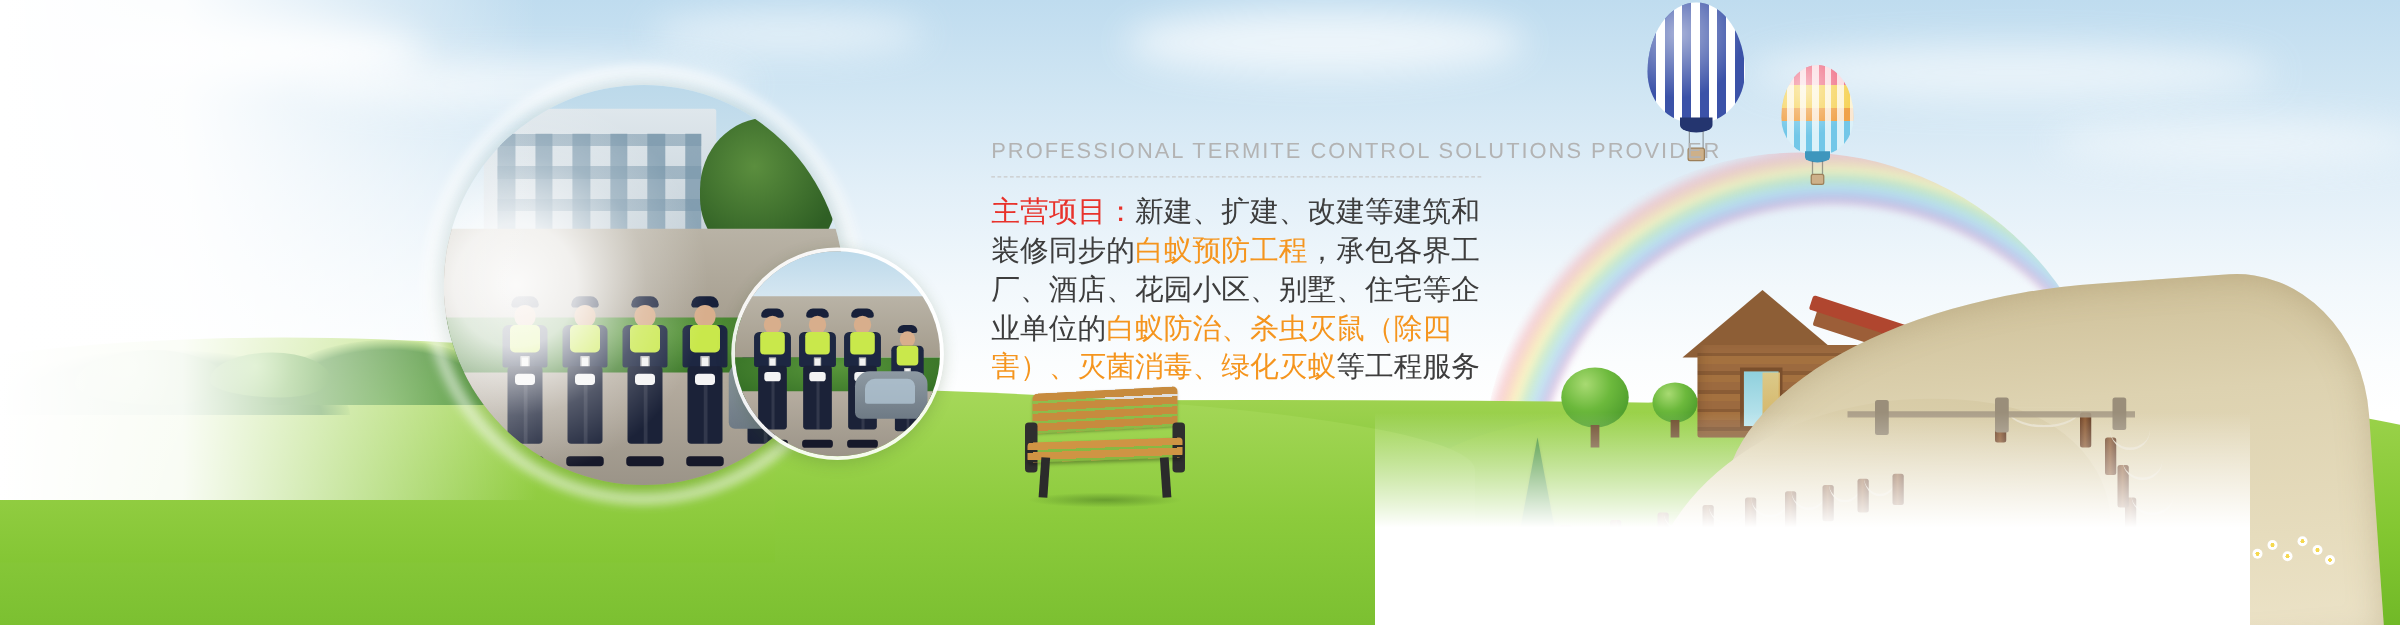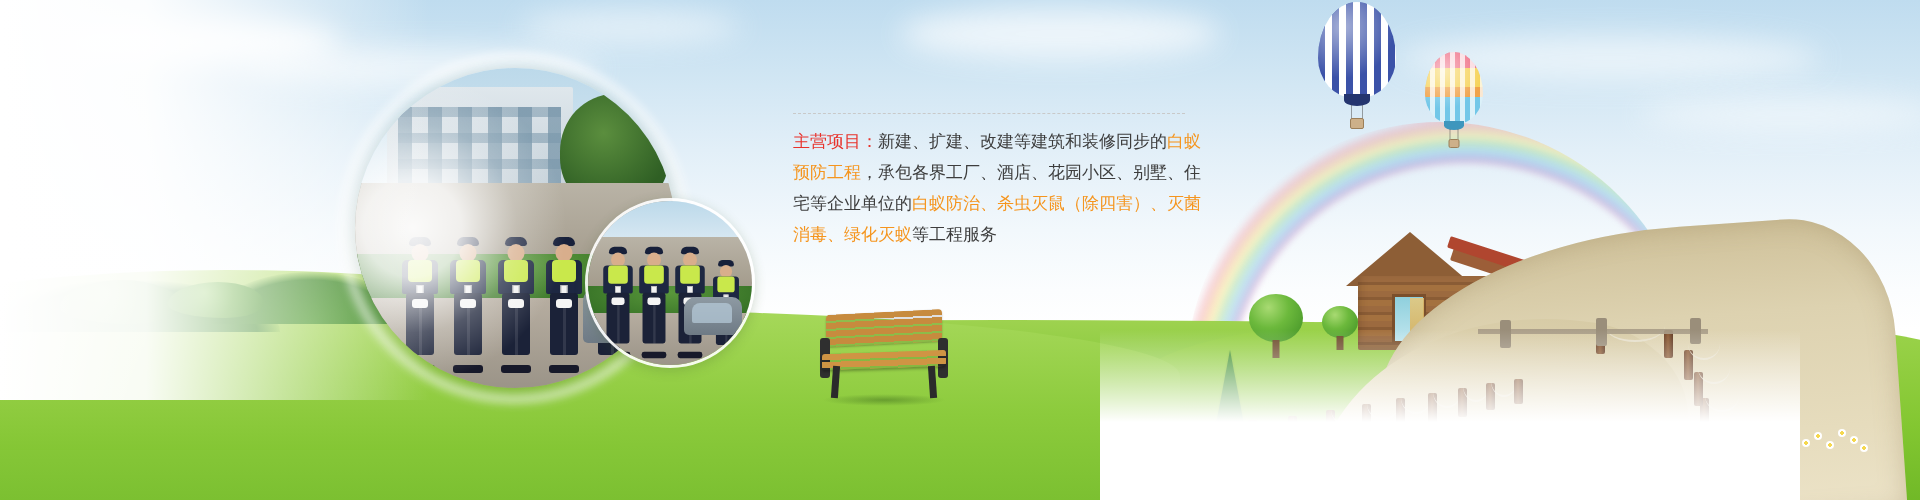--- a/index.html
+++ b/index.html
@@ -420,21 +420,21 @@
     font-size:17.5px; letter-spacing:1.6px;
     color:#b3b3b3; font-weight:400;
     white-space:nowrap;
   }
   .divider{
     margin-top:10px; width:392px; height:0;
     border-top:1px dashed #c9c9c9;
   }
   .body-copy{
     margin-top:12px;
-    font-size:17px; line-height:31px; color:#3d3d3d;
+    font-size:23px; line-height:31px; color:#3d3d3d;
     width:410px;
   }
   .kw-red   { color:#e8322b; }
   .kw-orange{ color:#f5951e; }
   .badge-bar{
     margin-top:16px;
     display:inline-block;
     background:#1fae48;
     color:#ffffff;
     font-size:19px; font-weight:400;
@@ -708,20 +708,21 @@
     </div>
 
     <div class="white-fade-left"></div>
   </div>
 
   <div class="rainbow-mask"></div>
 
   <div class="text-block">
 
 
+    <div class="subhead">PROFESSIONAL TERMITE CONTROL SOLUTIONS PROVIDER</div>
 
     <div class="divider"></div>
 
     <div class="body-copy">
       <span class="kw-red">主营项目</span><span class="kw-red">：</span><span>新建、扩建、改建等建筑和装修同步的</span><span class="kw-orange">白蚁预防工程</span><span>，承包</span><span>各界工厂、酒店、花园小区、别墅、住宅等企业单位的</span><span class="kw-orange">白蚁防治、杀虫</span><span class="kw-orange">灭鼠（除四害）、灭菌消毒、绿化灭蚁</span><span>等工程服务</span>
     </div>
 
   </div>
 
 </div>

